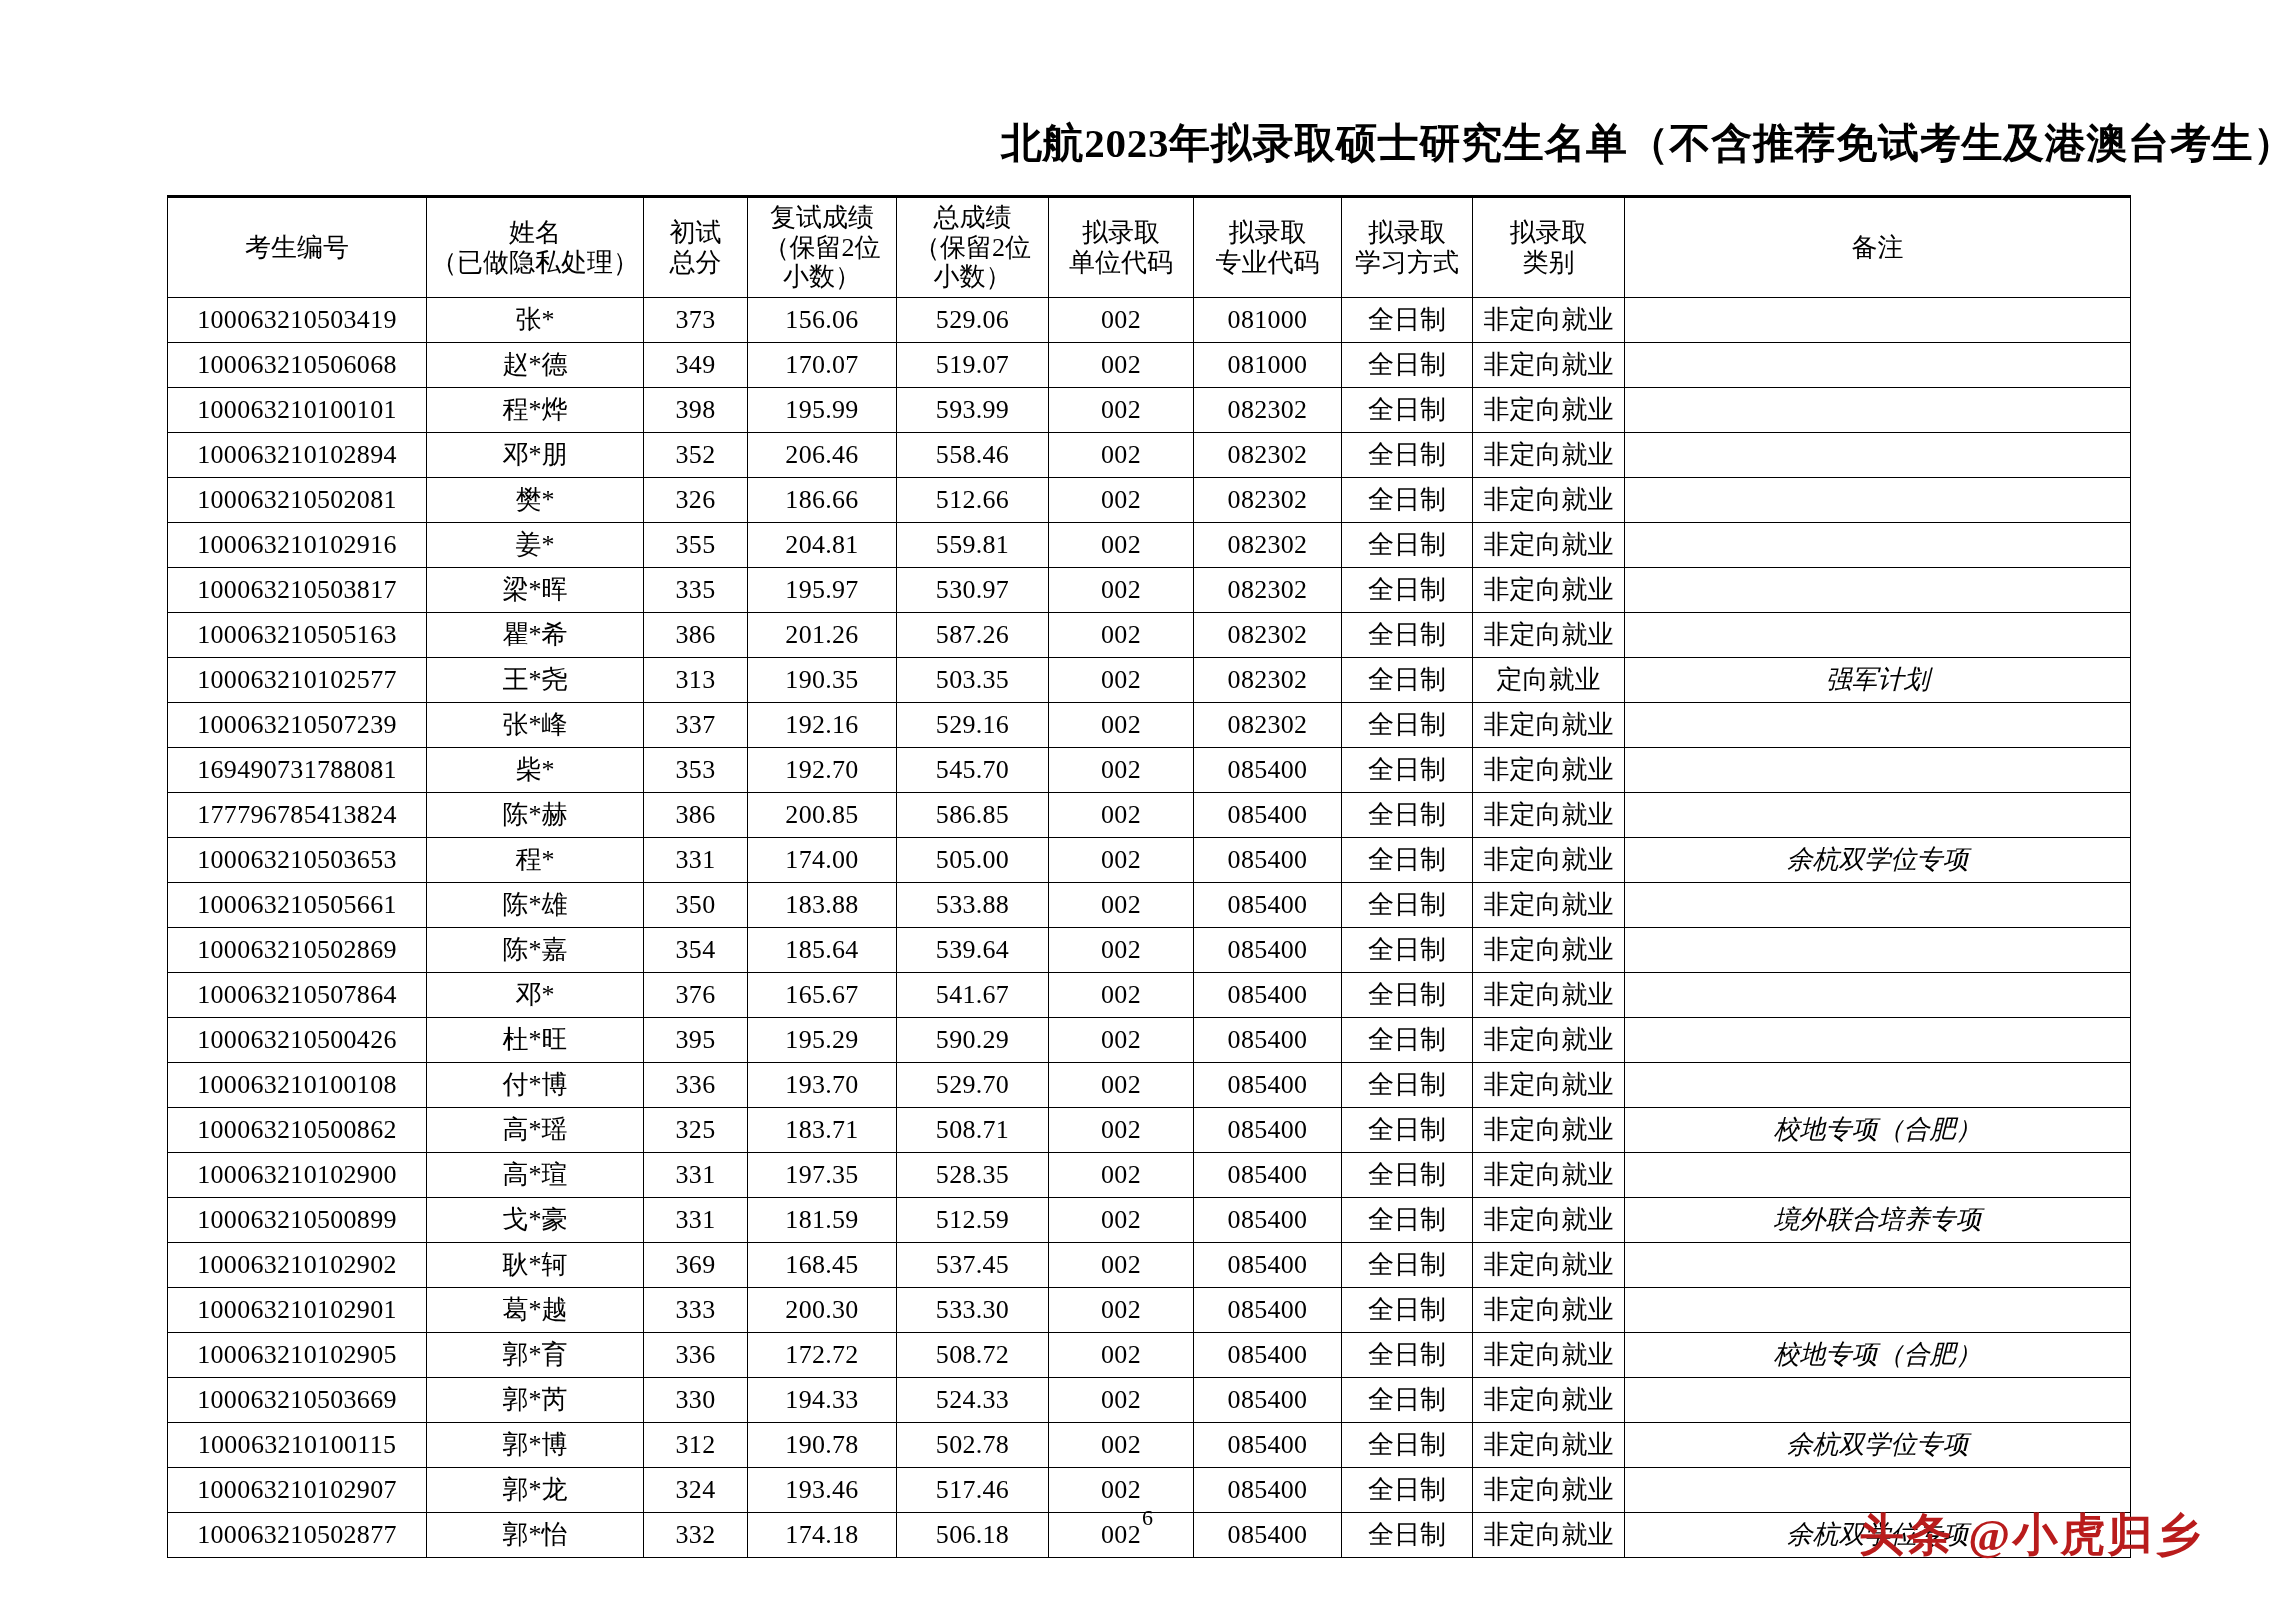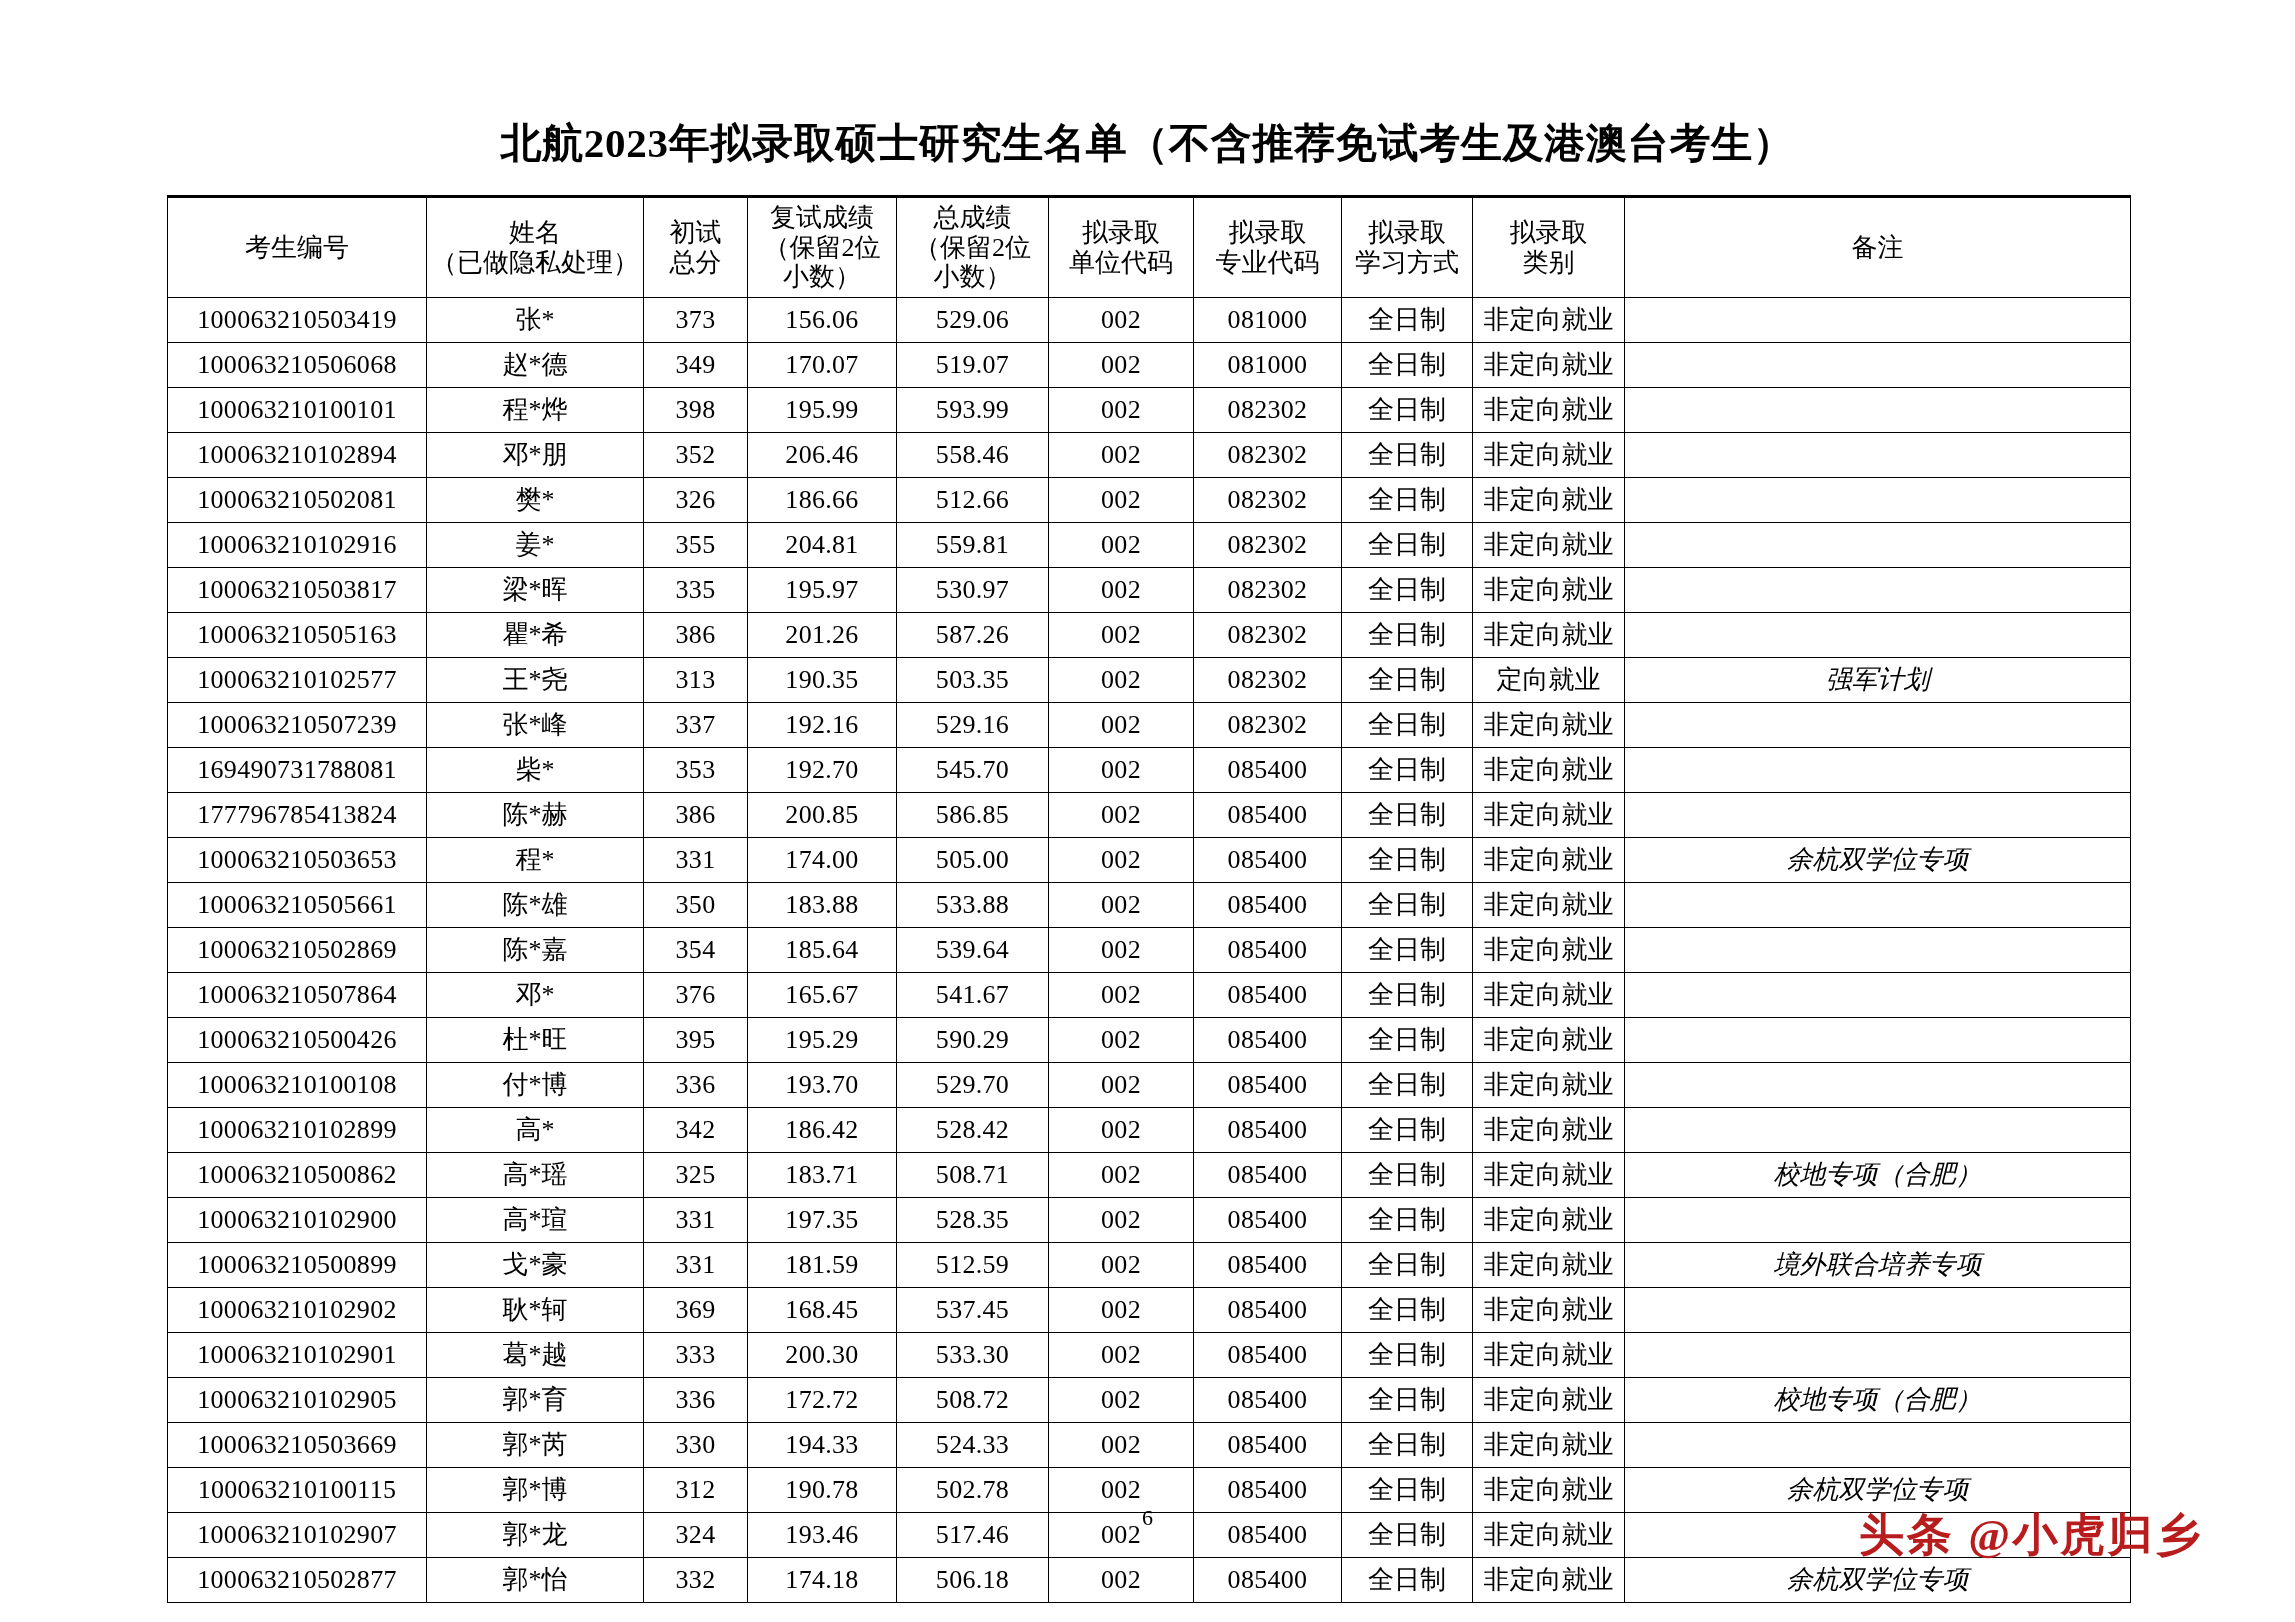--- a/index.html
+++ b/index.html
@@ -20,21 +20,21 @@
     left: 0; top: 0;
     width: 2295px;
     height: 1623px;
     box-sizing: border-box;
   }
   .doc-title {
     position: absolute;
     left: 0;
     top: 116px;
     width: 2295px;
-    text-align: center;
+    text-align: right;
     font-size: 41px;
     font-weight: bold;
     letter-spacing: 0.7px;
     font-family: "Liberation Serif", "DejaVu Serif", serif;
     white-space: nowrap;
   }
   .table-wrap {
     position: absolute;
     left: 167px;
     top: 195px;
@@ -388,32 +388,20 @@
             <td class="c-init">336</td>
             <td class="c-score">193.70</td>
             <td class="c-total">529.70</td>
             <td class="c-unit">002</td>
             <td class="c-major">085400</td>
             <td class="c-mode">全日制</td>
             <td class="c-type">非定向就业</td>
             <td class="c-remark"></td>
           </tr>
           <tr>
-            <td class="c-num">100063210102899</td>
-            <td class="c-name">高*</td>
-            <td class="c-init">342</td>
-            <td class="c-score">186.42</td>
-            <td class="c-total">528.42</td>
-            <td class="c-unit">002</td>
-            <td class="c-major">085400</td>
-            <td class="c-mode">全日制</td>
-            <td class="c-type">非定向就业</td>
-            <td class="c-remark"></td>
-          </tr>
-          <tr>
             <td class="c-num">100063210500862</td>
             <td class="c-name">高*瑶</td>
             <td class="c-init">325</td>
             <td class="c-score">183.71</td>
             <td class="c-total">508.71</td>
             <td class="c-unit">002</td>
             <td class="c-major">085400</td>
             <td class="c-mode">全日制</td>
             <td class="c-type">非定向就业</td>
             <td class="c-remark">校地专项（合肥）</td>

